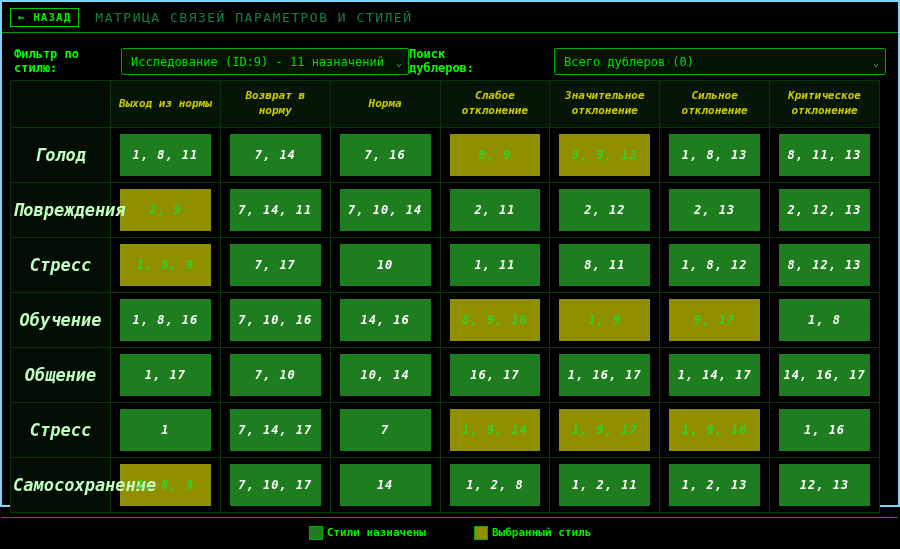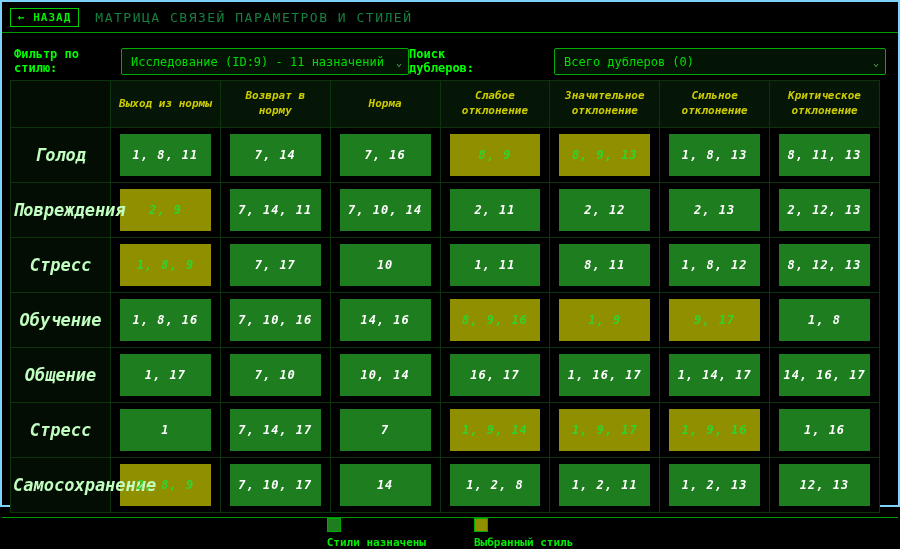--- a/index.html
+++ b/index.html
@@ -60,21 +60,21 @@
     height: 42px; display: flex; align-items: center; justify-content: center;
     font-size: 12px; font-weight: bold; letter-spacing: 1px;
   }
   .cell-inner.assigned { background: var(--cell-assigned, #1e7d1e); color: #ffffff; }
   .cell-inner.selected { background: var(--cell-selected, #8f8f00); color: #2fd42f; }
   
   .legendbar {
     flex: 0 0 30px; border-top: 1px solid #009900;
     display: flex; align-items: center; justify-content: center; gap: 48px;
   }
-  .legend-item { display: flex; gap: 4px; flex-direction: column; }
+  .legend-item { display: flex; align-items: center; gap: 4px; }
   .swatch { width: 14px; height: 14px; border: 1px solid #00aa00; }
   .legend-label { color: #00ee00; font-size: 11px; font-weight: bold; }
 </style>
 </head>
 <body>
 
 <div class="window">
 
   <div class="topbar">
     <button class="back-btn">← НАЗАД</button>

